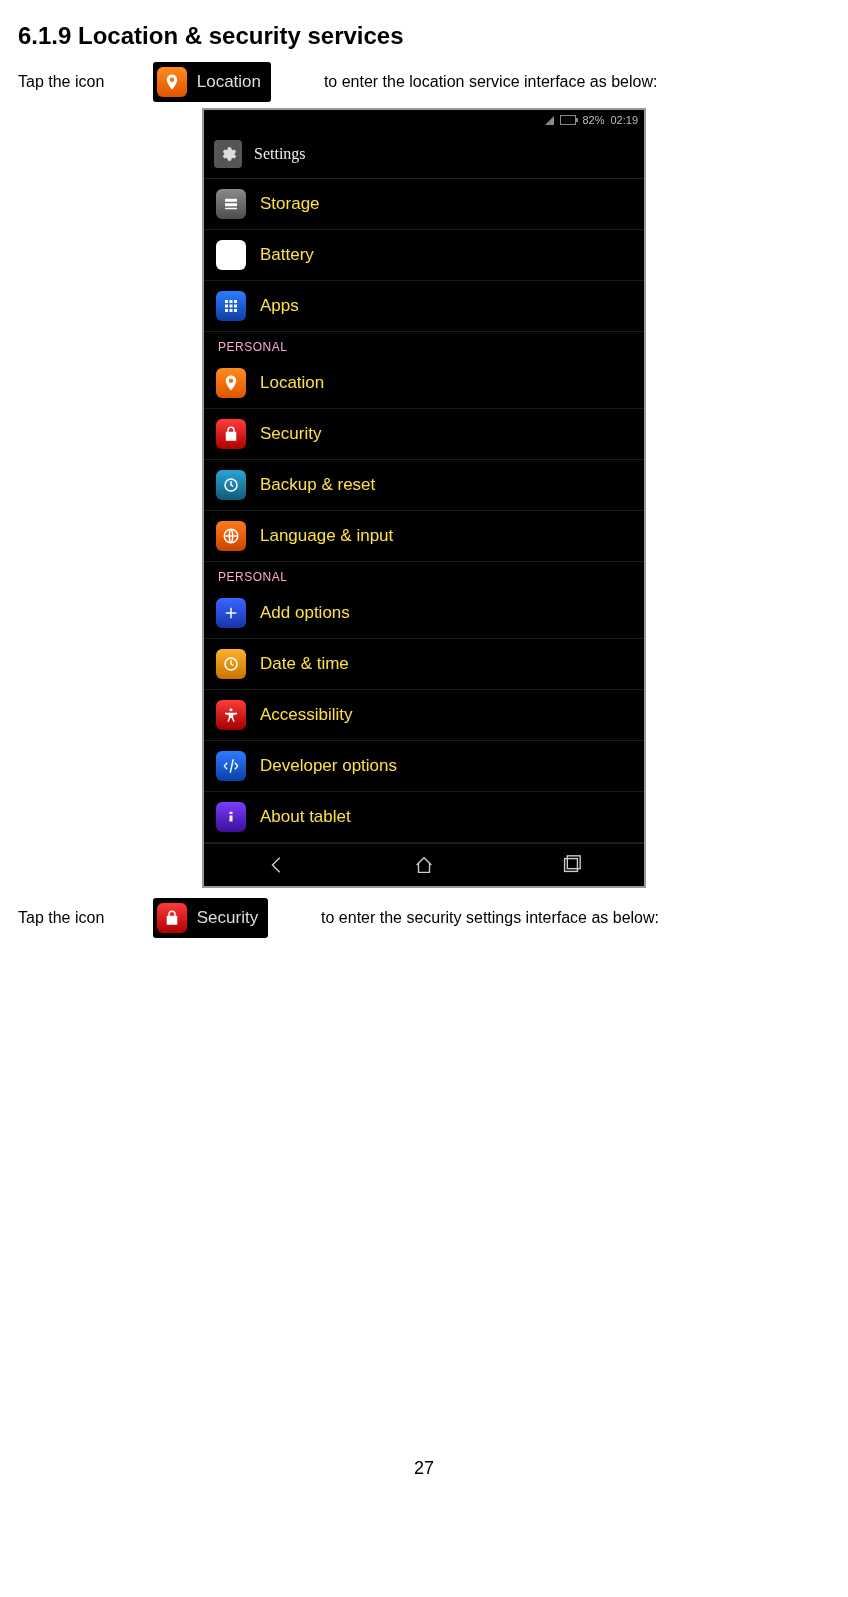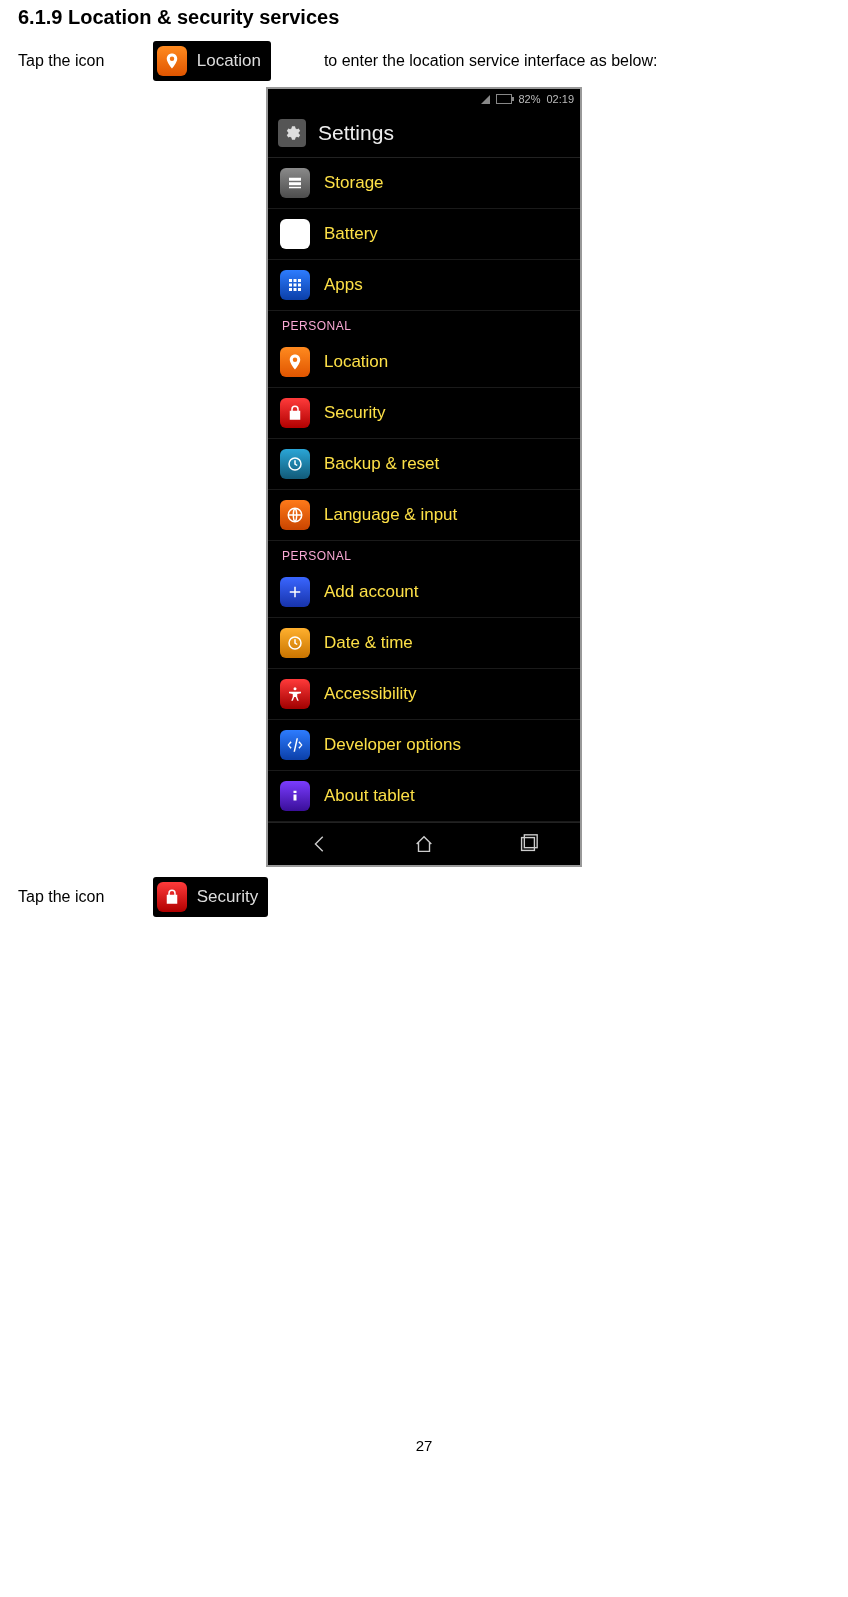--- a/index.html
+++ b/index.html
@@ -6,23 +6,23 @@
     margin: 0;
     font-family: Arial, Helvetica, sans-serif;
     background: #fff;
     color: #000;
     width: 848px;
   }
   .page {
     padding: 0 18px;
   }
   h3.section-title {
-    font-size: 20px;
+    font-size: 24px;
     font-weight: bold;
-    margin: 6px 0 12px 0;
+    margin: 22px 0 12px 0;
   }
   .flowline {
     display: flex;
     align-items: center;
     flex-wrap: wrap;
     font-size: 16px;
     margin: 6px 0;
     gap: 36px;
   }
   .flowline .txt { white-space: pre; }
@@ -58,21 +58,21 @@
   .ic-security { background: linear-gradient(#ff3b3b,#b00000); }
   .ic-security svg, .ic-location svg { width:18px; height:18px; fill:#fff; }
 
   
   .phone-wrap {
     display: flex;
     justify-content: center;
     margin: 4px 0 10px 0;
   }
   .phone {
-    width: 316px;
+    width: 444px;
     background: #000;
     border: 2px solid #999;
     box-sizing: border-box;
     font-family: Arial, Helvetica, sans-serif;
   }
   .statusbar {
     height: 20px;
     background: #000;
     color: #bbb;
     font-size: 11px;
@@ -100,21 +100,22 @@
   .settings-header .gear {
     width: 28px; height: 28px;
     background: #555;
     border-radius: 4px;
     margin-right: 12px;
     display:flex;align-items:center;justify-content:center;
   }
   .settings-header .gear svg{width:18px;height:18px;fill:#ddd;}
   .settings-header .title {
     color: #eee;
-    font-size: 21px;
+    font-size: 16px;
+    font-family: Liberation Serif, serif;
   }
   .list { }
   .row {
     display: flex;
     align-items: center;
     padding: 10px 12px;
     border-bottom: 1px solid #1a1a1a;
   }
   .row .ic {
     width: 30px; height: 30px;
@@ -155,21 +156,21 @@
     border-top: 1px solid #222;
   }
   .navbar .navbtn {
     width: 40px; height: 26px;
     display:flex;align-items:center;justify-content:center;
   }
   .navbar svg{width:22px;height:22px;fill:none;stroke:#ccc;stroke-width:1.5;}
 
   .page-number {
     text-align: center;
-    font-size: 15px;
+    font-size: 18px;
     margin-top: 520px;
     padding-bottom: 20px;
   }
 </style>
 </head>
 <body>
 
 <div class="page">
 
   <h3 class="section-title">6.1.9 Location &amp; security services</h3>
@@ -280,21 +281,21 @@
 
         <div class="cat">PERSONAL</div>
 
         <div class="row">
           <span class="ic ic-addacct">
               <svg viewBox="0 0 24 24">
                 <path d="M11 5h2v14h-2z"></path>
                 <path d="M5 11h14v2H5z"></path>
               </svg>
             </span>
-          <span class="label">Add account</span>
+          <span class="label">Add options</span>
         </div>
 
 
         <div class="row">
           <span class="ic ic-date">
               <svg viewBox="0 0 24 24">
                 <circle cx="12" cy="12" r="8" fill="none" stroke="#fff" stroke-width="2"></circle>
                 <path d="M12 7v5l3 2" stroke="#fff" stroke-width="2" fill="none"></path>
               </svg>
             </span>
@@ -352,16 +353,17 @@
   <div class="flowline">
     <span class="txt">Tap the icon </span>
     <span class="chip">
       <span class="icon-box ic-security">
         <svg viewBox="0 0 24 24">
             <path d="M17 9V7a5 5 0 10-10 0v2H5v12h14V9h-2zM9 7a3 3 0 116 0v2H9V7z"></path>
           </svg>
       </span>
       <span class="chip-label">Security</span>
     </span>
+    <span class="txt">  to enter the security settings interface as below:</span>
   </div>
 
   <div class="page-number">27</div>
 </div>
 
 </body></html>

